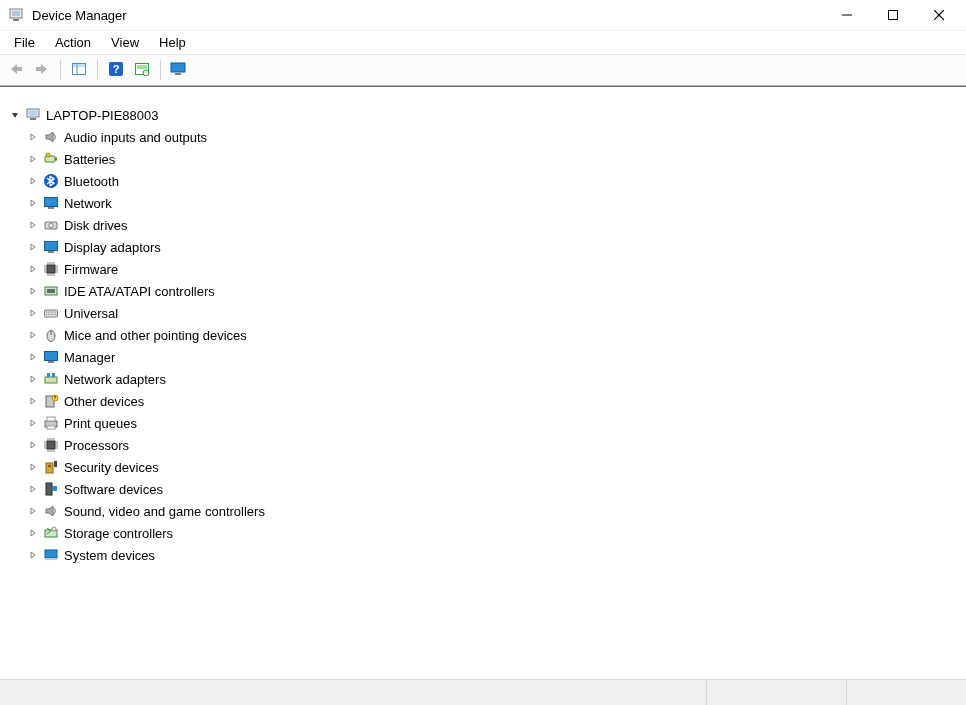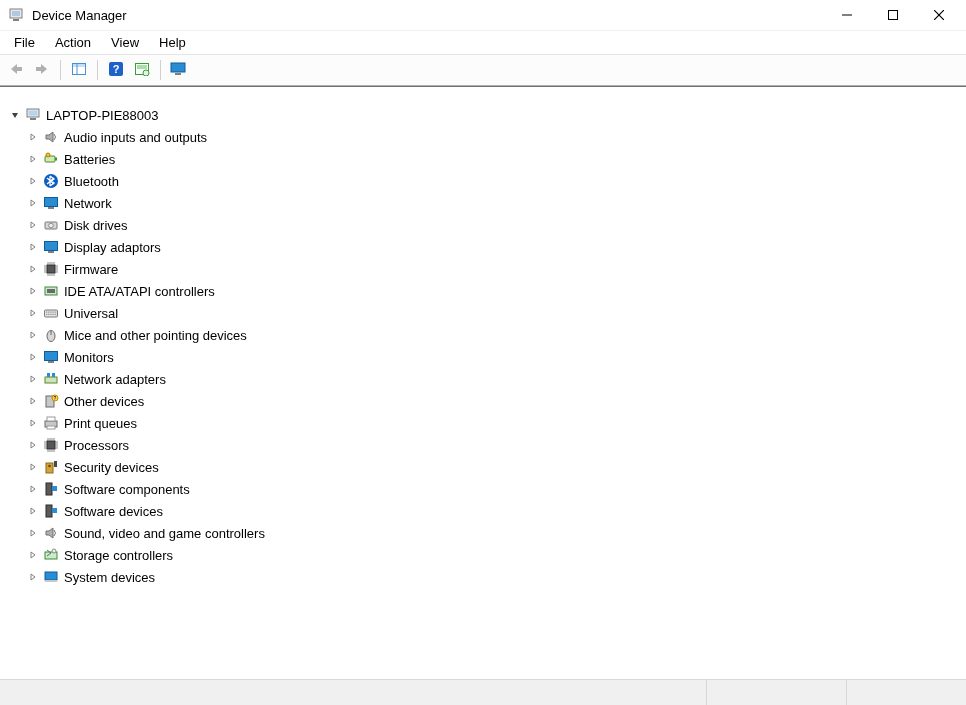--- a/index.html
+++ b/index.html
@@ -415,21 +415,21 @@
                 <svg width="10" height="10">
                   <path d="M3 2 L7 5 L3 8 Z" fill="none" stroke="#808080"></path>
                 </svg>
               </span>
               <span class="tree-icon">
                 <svg width="16" height="16" viewBox="0 0 16 16">
                   <rect x="1.5" y="2.5" width="13" height="9" fill="#2a8dd4" stroke="#0b5d9e"></rect>
                   <rect x="5" y="12" width="6" height="2" fill="#808080"></rect>
                 </svg>
               </span>
-              <span class="tree-label">Monitors</span>
+              <span class="tree-label">Manager</span>
             </div>
           </li>
           <li>
             <div class="tree-row">
               <span class="tree-toggle">
                 <svg width="10" height="10">
                   <path d="M3 2 L7 5 L3 8 Z" fill="none" stroke="#808080"></path>
                 </svg>
               </span>
               <span class="tree-icon">
@@ -530,36 +530,20 @@
                 <svg width="10" height="10">
                   <path d="M3 2 L7 5 L3 8 Z" fill="none" stroke="#808080"></path>
                 </svg>
               </span>
               <span class="tree-icon">
                 <svg width="16" height="16" viewBox="0 0 16 16">
                   <rect x="3" y="2" width="6" height="12" fill="#5a5a5a" stroke="#2a2a2a"></rect>
                   <rect x="9" y="5" width="5" height="5" fill="#2a8dd4"></rect>
                 </svg>
               </span>
-              <span class="tree-label">Software components</span>
-            </div>
-          </li>
-          <li>
-            <div class="tree-row">
-              <span class="tree-toggle">
-                <svg width="10" height="10">
-                  <path d="M3 2 L7 5 L3 8 Z" fill="none" stroke="#808080"></path>
-                </svg>
-              </span>
-              <span class="tree-icon">
-                <svg width="16" height="16" viewBox="0 0 16 16">
-                  <rect x="3" y="2" width="6" height="12" fill="#5a5a5a" stroke="#2a2a2a"></rect>
-                  <rect x="9" y="5" width="5" height="5" fill="#2a8dd4"></rect>
-                </svg>
-              </span>
               <span class="tree-label">Software devices</span>
             </div>
           </li>
           <li>
             <div class="tree-row">
               <span class="tree-toggle">
                 <svg width="10" height="10">
                   <path d="M3 2 L7 5 L3 8 Z" fill="none" stroke="#808080"></path>
                 </svg>
               </span>

